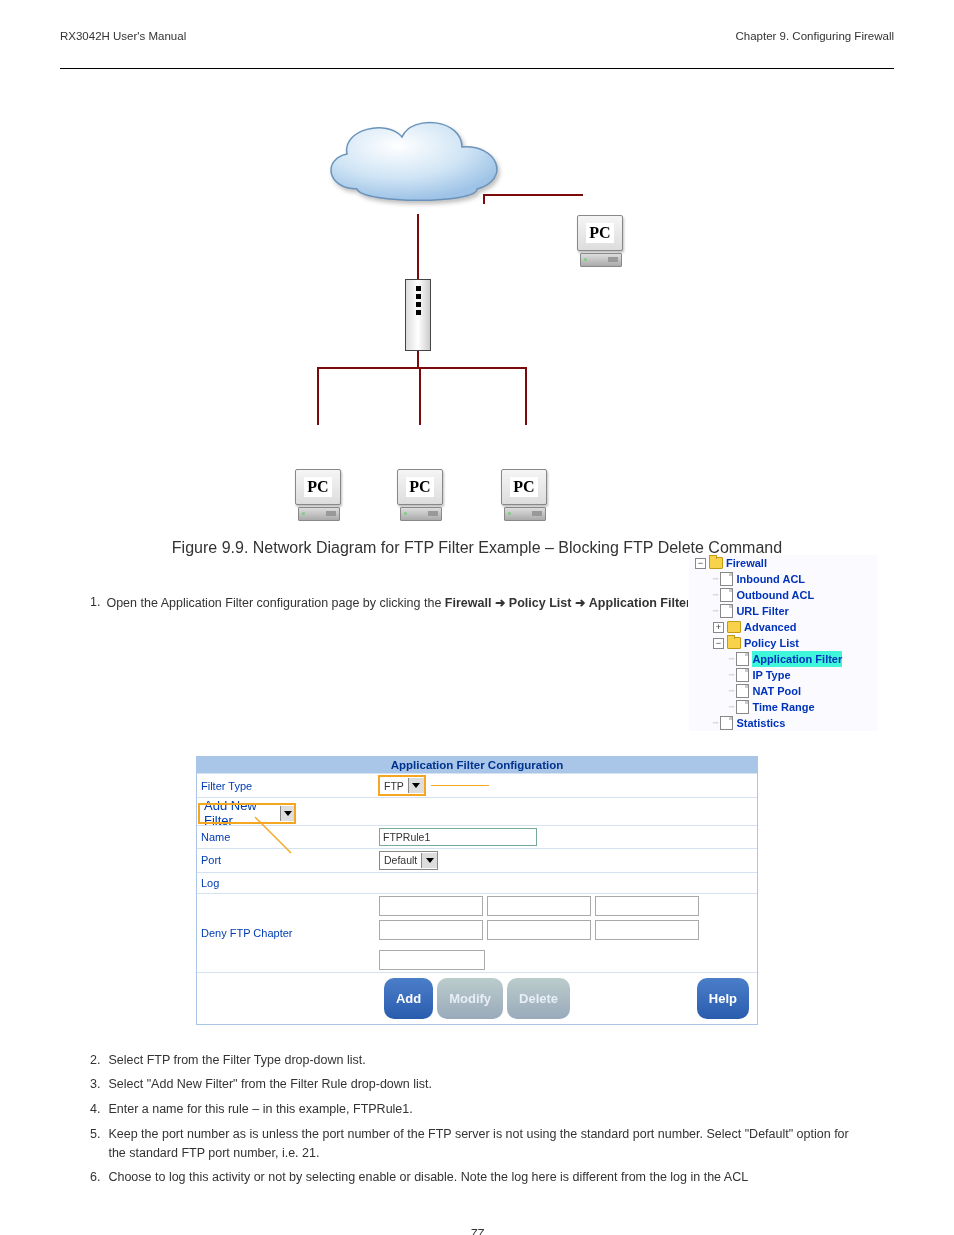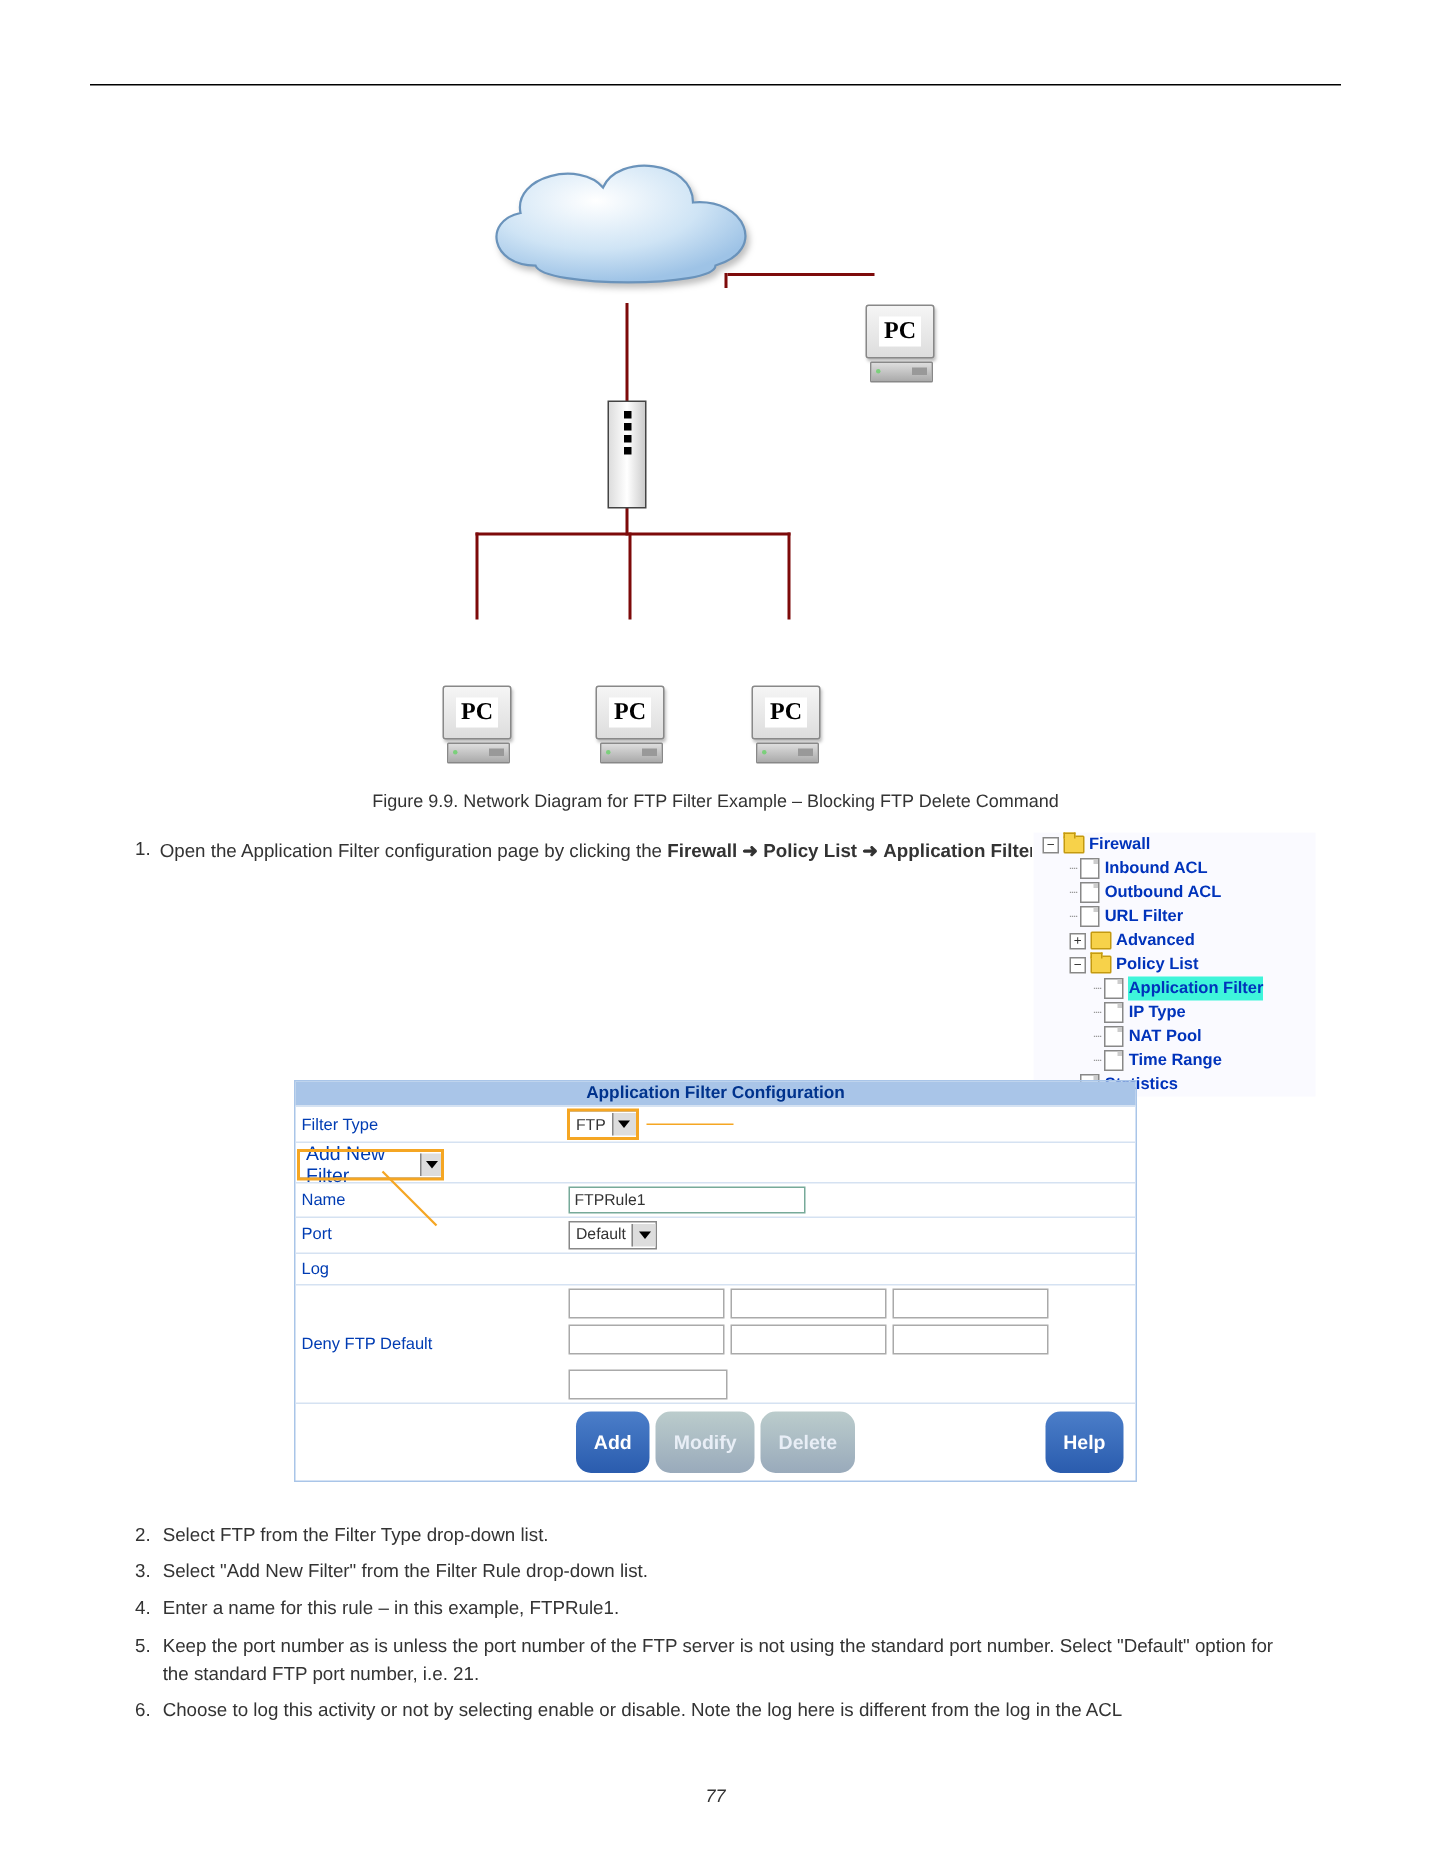--- a/index.html
+++ b/index.html
@@ -77,20 +77,24 @@
   .pill { border-radius:10px; padding:13px 12px; font-size:13px; font-weight:bold; color:#fff; display:inline-flex; align-items:center; }
   .pill.blue { background:linear-gradient(#4b7ec9,#2a5cae); }
   .pill.grey { background:linear-gradient(#bcc,#9ab); color:#e8eef6; }
   .help-pill { position:absolute; right:8px; }
 </style>
 </head>
 <body>
 
 <div class="page">
 
+  <div class="header-bar">
+    <span>RX3042H User's Manual</span>
+    <span>Chapter 9. Configuring Firewall</span>
+  </div>
   <hr class="header-rule">
 
   <div class="topology">
     <div class="cloud">
       <svg width="200" height="110" viewBox="0 0 200 110">
         <defs>
           <radialGradient id="cg" cx="40%" cy="30%" r="70%">
             <stop offset="0%" stop-color="#ffffff"></stop>
             <stop offset="60%" stop-color="#cfe4f5"></stop>
             <stop offset="100%" stop-color="#9ec3e6"></stop>
@@ -134,21 +138,21 @@
         <div class="stand"></div>
     </div>
     <div class="pc pc-c">
       <div class="monitor">
           <span>PC</span>
         </div>
         <div class="stand"></div>
     </div>
   </div>
 
-  <div style="text-align:center; font-size:12px; margin-bottom:18px;">Figure 9.9. Network Diagram for FTP Filter Example – Blocking FTP Delete Command</div>
+  <div style="text-align:center; font-size:16px; margin-bottom:38px;">Figure 9.9. Network Diagram for FTP Filter Example – Blocking FTP Delete Command</div>
 
   <div class="instruct">
     <span class="step-num">1.</span>
     <div>
       <span>Open the Application Filter configuration page by clicking the</span>
       <b>Firewall</b>
       <span class="arrow">➜</span>
       <b>Policy List</b>
       <span class="arrow">➜</span>
       <b>Application Filter</b>
@@ -253,21 +257,21 @@
             <span class="btn"></span>
         </span>
       </div>
     </div>
 
     <div class="cfg-row">
       <div class="cfg-left">Log</div>
     </div>
 
     <div class="cfg-row" style="min-height:68px;">
-      <div class="cfg-left">Deny FTP Default</div>
+      <div class="cfg-left">Deny FTP Chapter</div>
       <div class="cfg-right" style="flex-direction:column; align-items:flex-start;">
         <div class="grid6">
           <div class="cell"></div>
           <div class="cell"></div>
           <div class="cell"></div>
           <div class="cell"></div>
           <div class="cell"></div>
           <div class="cell"></div>
         </div>
         <div class="row8">

